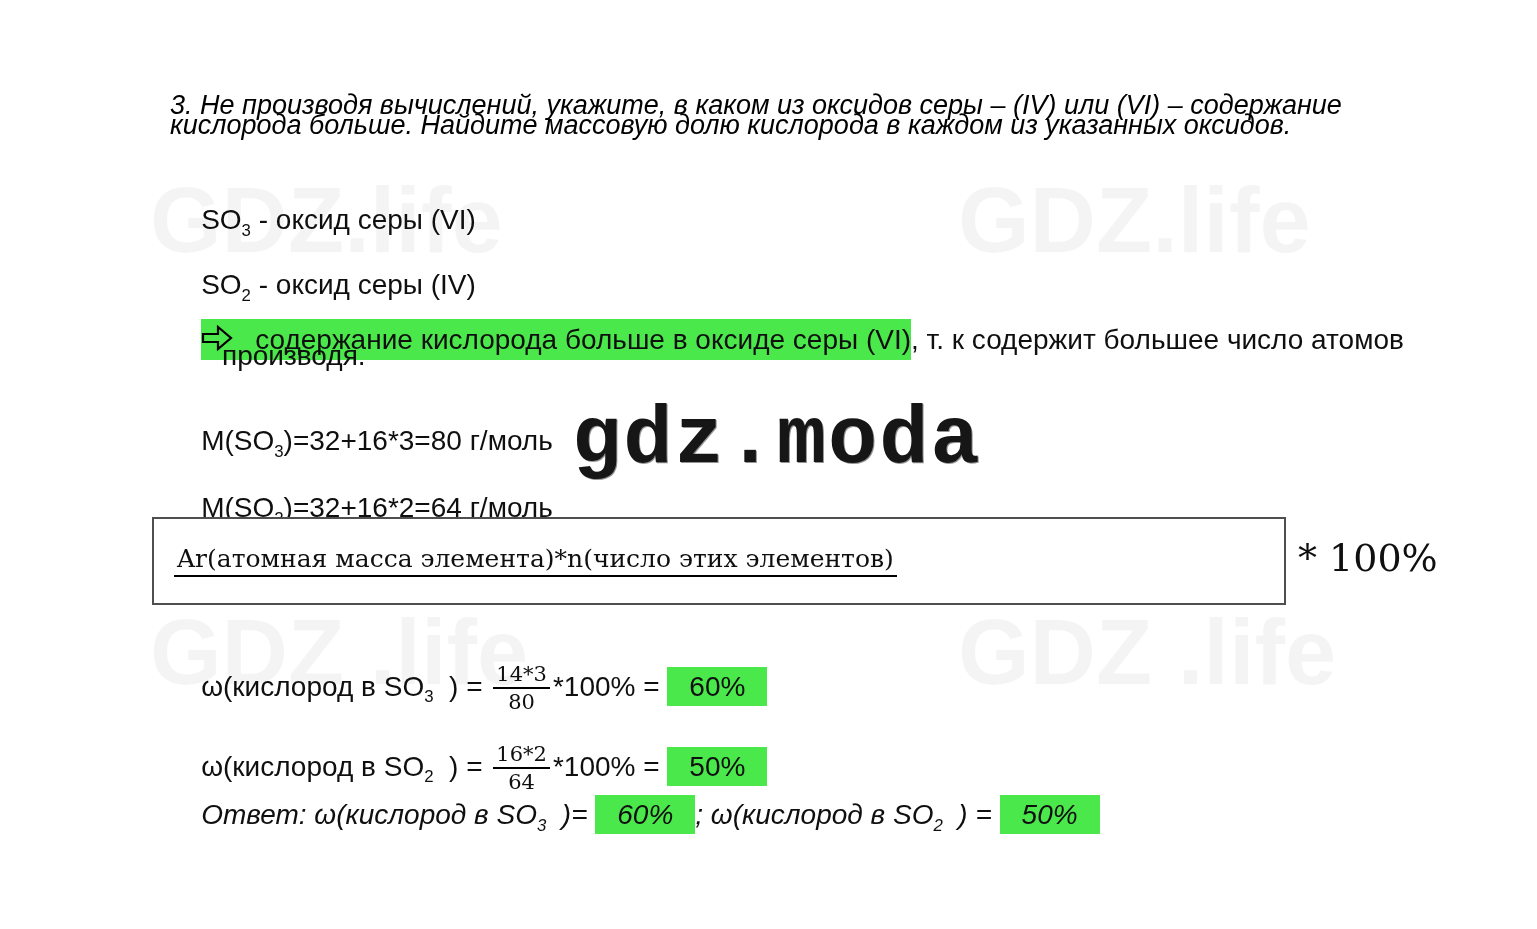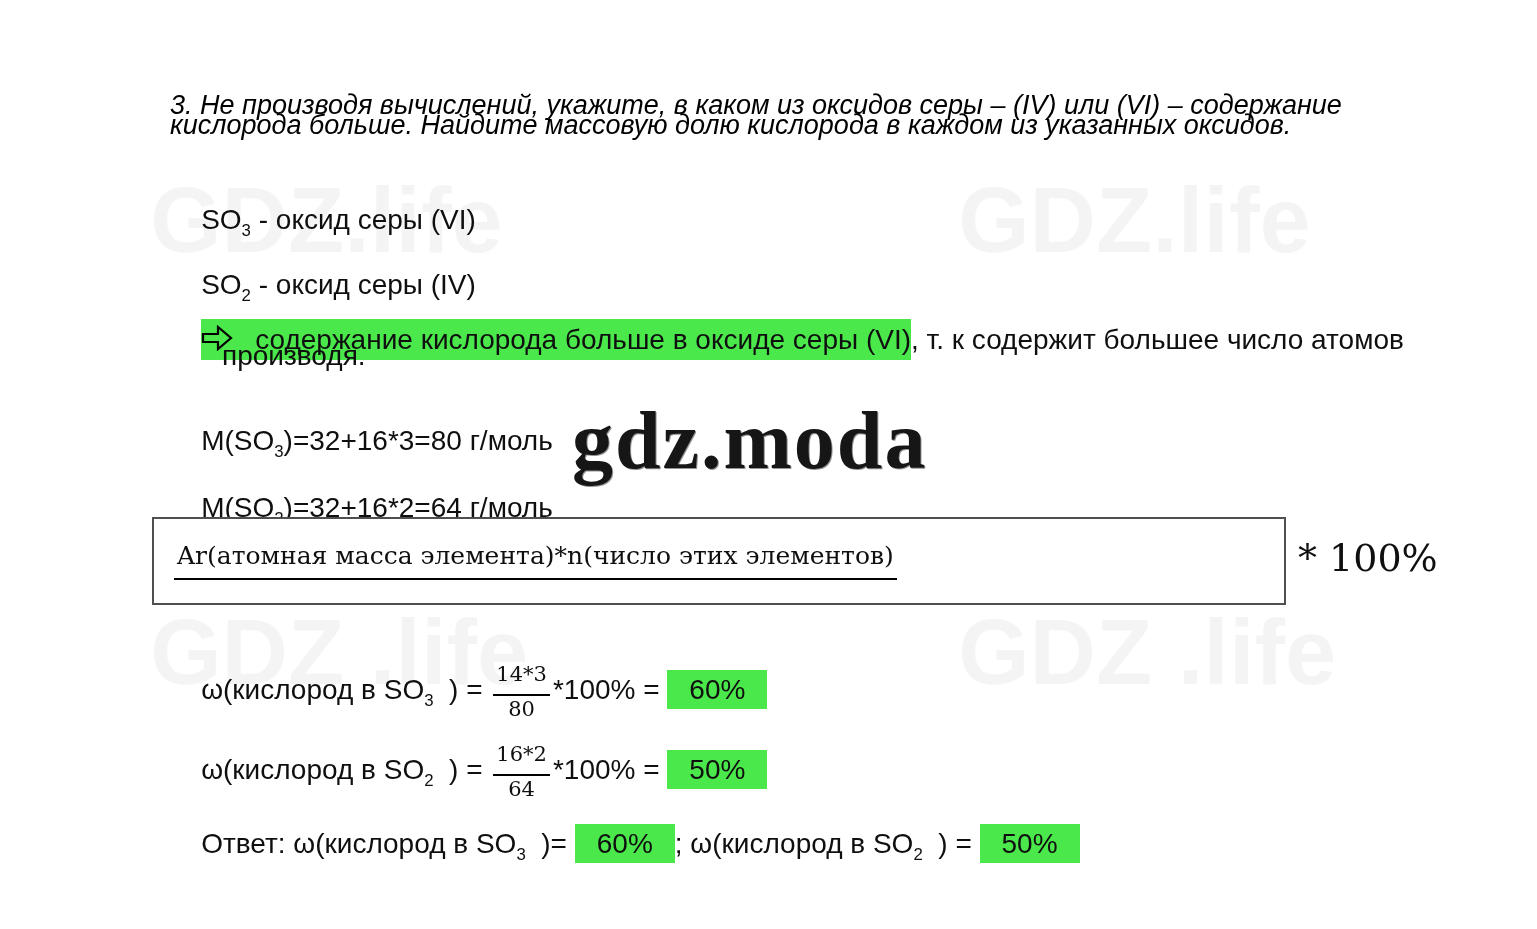--- a/index.html
+++ b/index.html
@@ -8,21 +8,21 @@
     background:#ffffff; overflow:hidden;
     font-family:"Liberation Sans", sans-serif; color:#0f0f0f;
   }
   .line { position:absolute; left:170px; font-size:28px; white-space:pre; z-index:3; }
   .title-line { font-style:italic; font-size:27px; color:#000; }
   sub { font-size:0.6em; line-height:0; }
   .frac {
     display:inline-block; vertical-align:middle; text-align:center;
     font-family:"DejaVu Serif", serif; font-size:21px; line-height:1.15; margin:0 3px;
   }
-  .frac .num { display:block; border-bottom:2px solid #000; padding:0 3px 8px;text-align:right; }
+  .frac .num { display:block; border-bottom:2px solid #000; padding:0 3px 1px;text-align:right; }
   .frac .den { display:block; padding-top:1px; }
   .hl { background:#4be84b; }
   .hl-chunk { padding:4px 22px; }
   .hl-lead { padding:5px 0; }
   .arrow-icon { display:inline-block; vertical-align:middle; margin-right:22px; }
   .formula-box {
     position:absolute; left:152px; top:517px; width:1134px; height:88px;
     border:2px solid #4f4f4f; box-sizing:border-box;
     display:flex; align-items:center; padding:0 16px; z-index:3; background:#fff;
   }
@@ -31,21 +31,21 @@
   .formula-suffix {
     position:absolute; left:1298px; top:536px; z-index:3;
     font-family:"DejaVu Serif", serif; font-size:38px; white-space:pre; color:#0f0f0f;
   }
   .wm {
     position:absolute; z-index:1; font-weight:bold; font-size:92px;
     color:rgba(0,0,0,0.045); white-space:pre; user-select:none;
   }
   .wm-center {
     position:absolute; left:572px; top:394px; z-index:2;
-    font-family:Liberation Serif, serif; font-weight:bold; font-size:82px;
+    font-family:Liberation Mono, monospace; font-weight:bold; font-size:82px;
     letter-spacing:2px; color:#161616; white-space:pre;
     text-shadow:1px 1px 0 rgba(60,60,60,0.55);
   }
 </style>
 </head>
 <body>
 
 <div class="page">
 
   <div class="wm" style="left:150px; top:168px;">GDZ.life</div>
@@ -87,17 +87,17 @@
   <div class="formula-suffix">* 100%</div>
 
   <div class="line" style="top:630px;">
     <span>ω(кислород в SO</span><sub>3</sub><span>  ) = </span><span class="frac"><span class="num">14*3</span><span class="den">80</span></span><span>*100% = </span><span class="hl hl-chunk">60%</span>
   </div>
 
   <div class="line" style="top:710px;">
     <span>ω(кислород в SO</span><sub>2</sub><span>  ) = </span><span class="frac"><span class="num">16*2</span><span class="den">64</span></span><span>*100% = </span><span class="hl hl-chunk">50%</span>
   </div>
 
-  <div class="line" style="top:796px;">
+  <div class="line" style="top:767px;font-style:italic;">
     <span>Ответ: ω(кислород в SO</span><sub>3</sub><span>  )= </span><span class="hl hl-chunk">60%</span><span>; ω(кислород в SO</span><sub>2</sub><span>  ) = </span><span class="hl hl-chunk">50%</span>
   </div>
 
 </div>
 
 </body></html>

